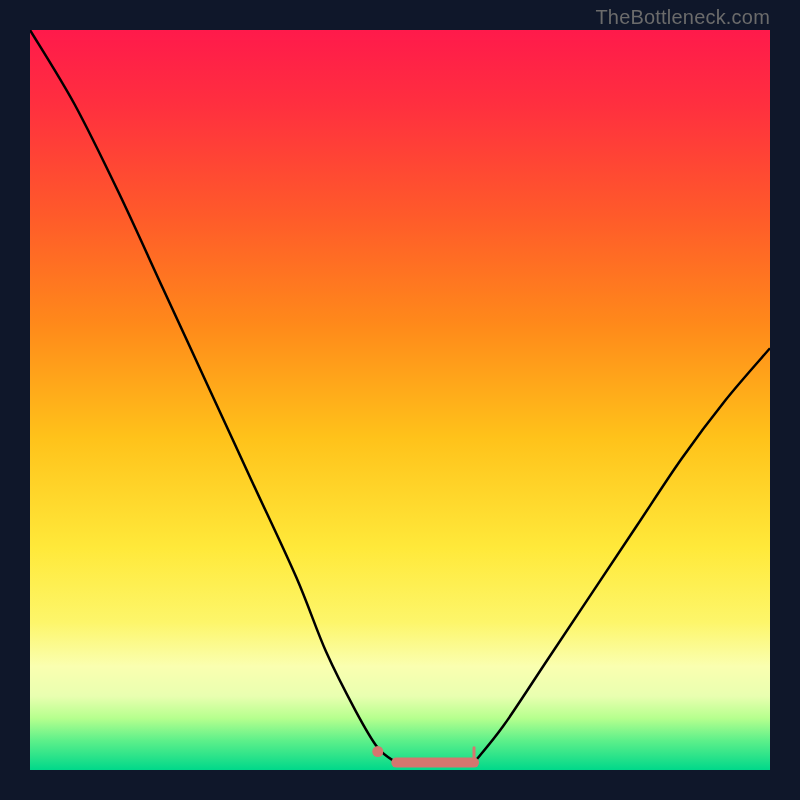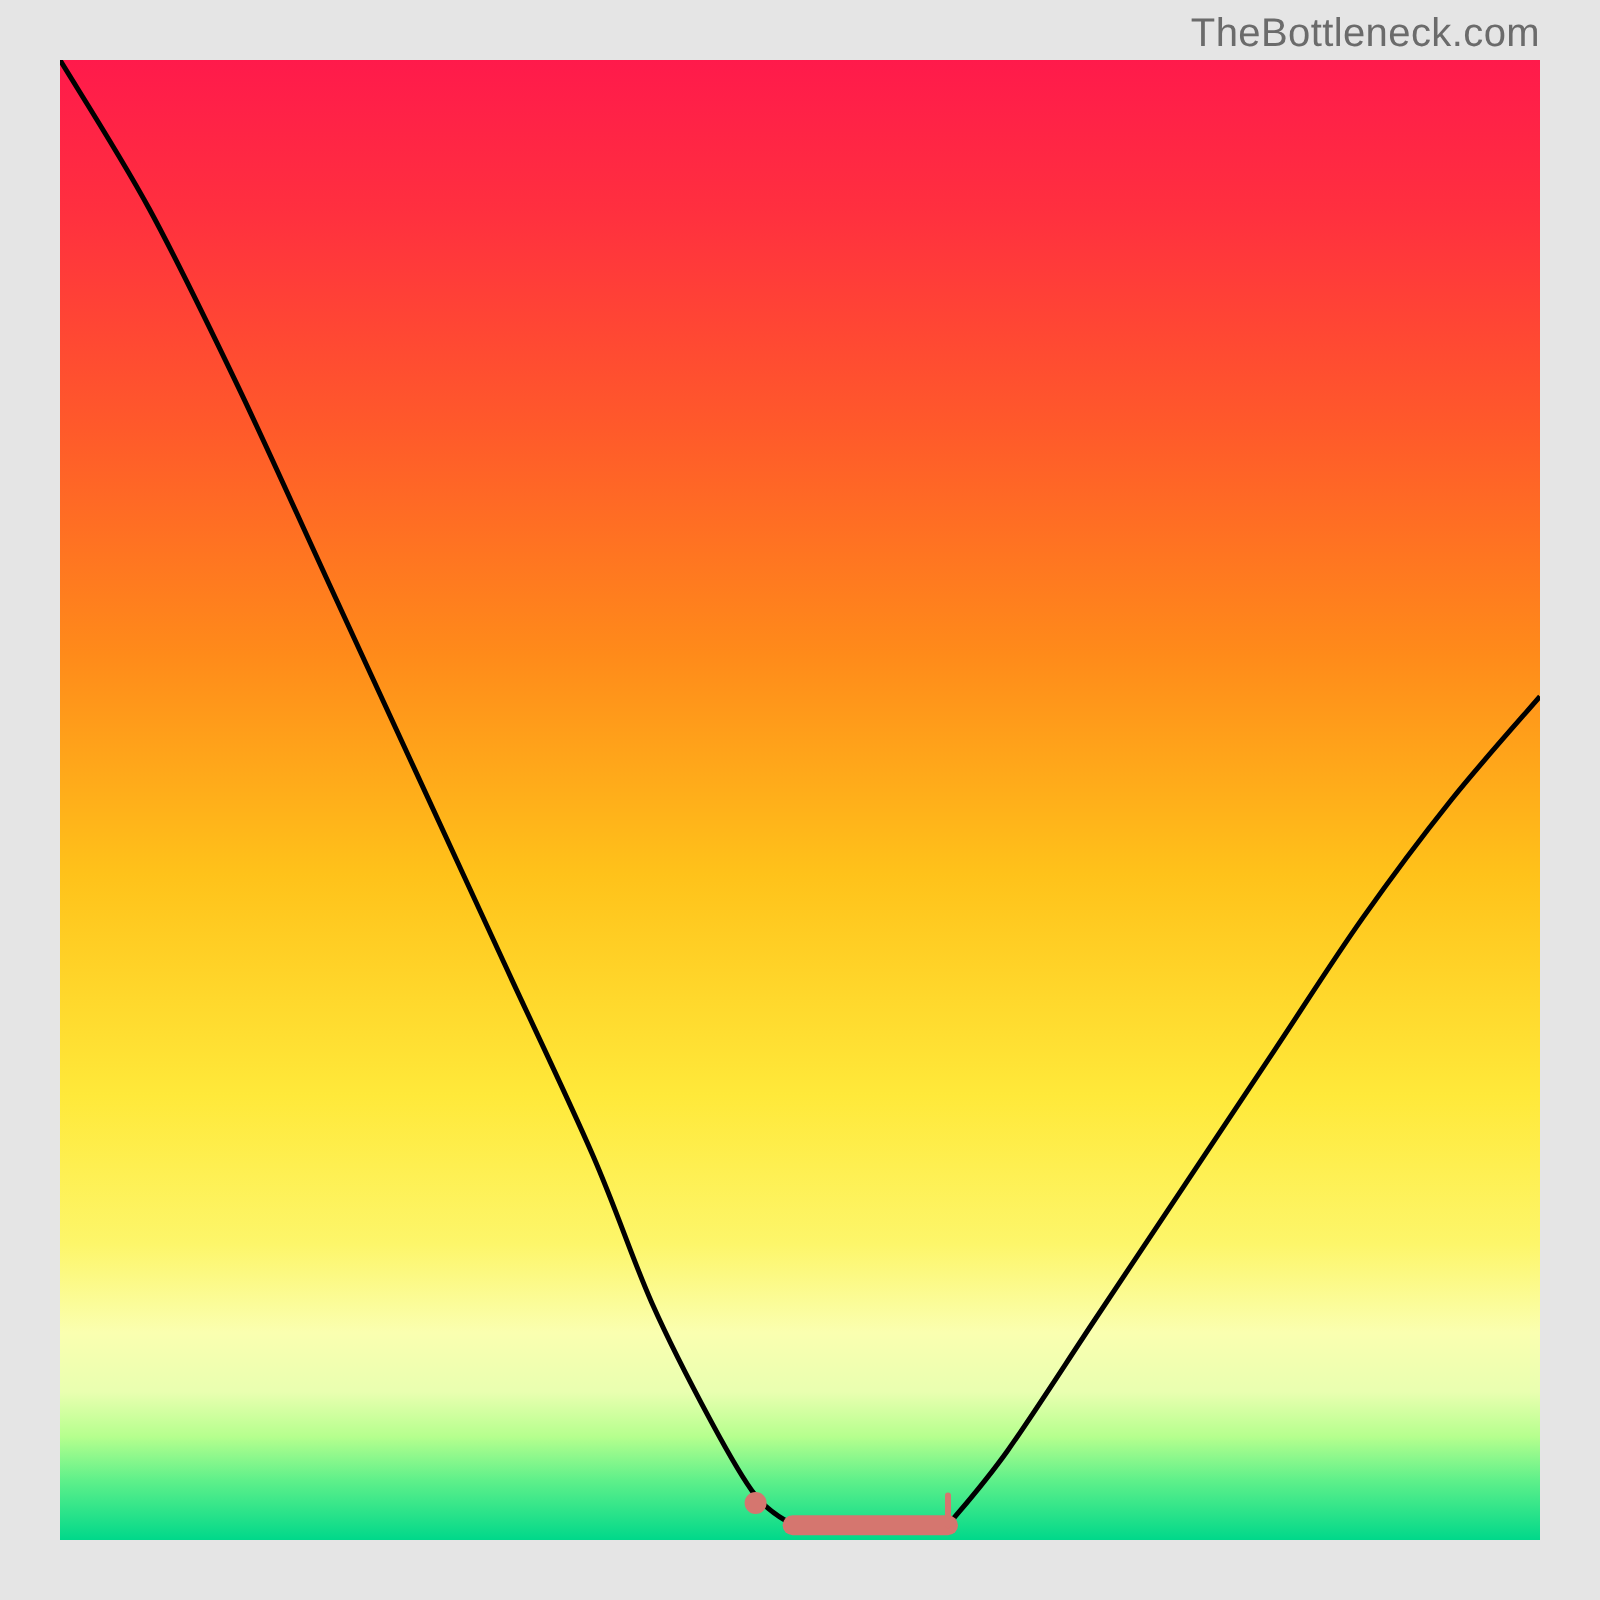--- a/index.html
+++ b/index.html
@@ -8,21 +8,21 @@
     width: 800px;
     height: 800px;
     background: #000;
     overflow: hidden;
     font-family: Arial, Helvetica, sans-serif;
   }
   .frame {
     position: relative;
     width: 800px;
     height: 800px;
-    background: #e5e5e5;
+    background: #0f172a;
   }
   .plot-area {
     position: absolute;
     left: 30px;
     top: 30px;
     width: 740px;
     height: 740px;
     overflow: hidden;
   }
   .gradient {

